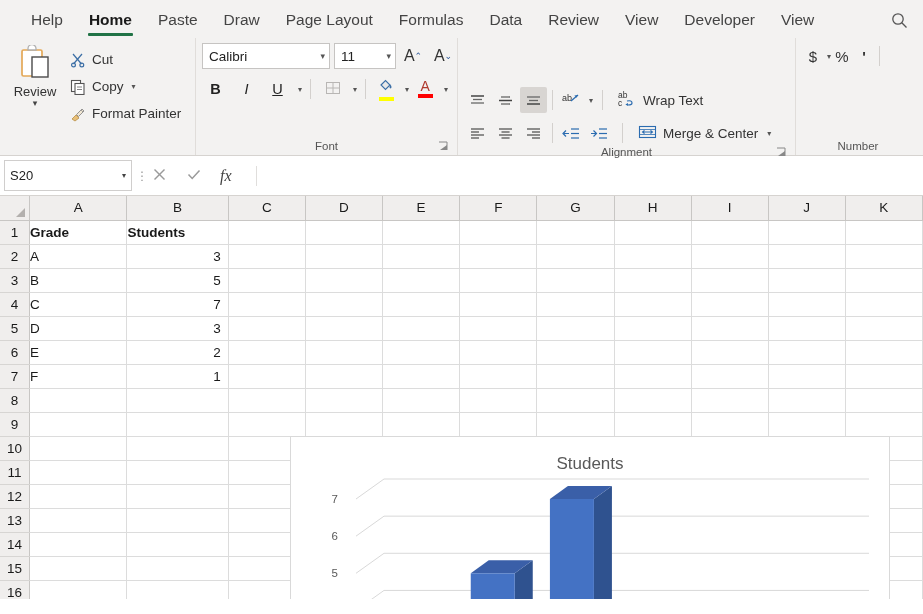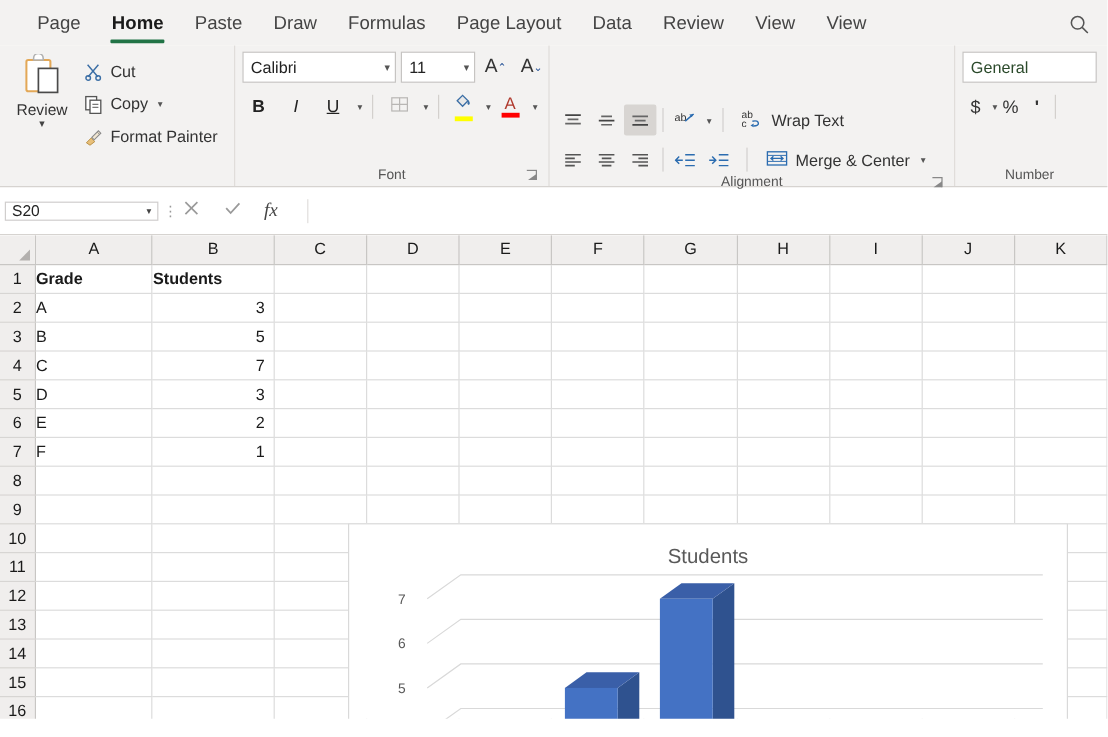--- a/index.html
+++ b/index.html
@@ -168,21 +168,21 @@
   
   .formula-bar {
     height: 40px;
     background: #fff;
     display: flex;
     align-items: center;
     padding: 0 4px;
     border-bottom: 1px solid #d6d3d0;
   }
   .namebox {
-    width: 128px; height: 16px;
+    width: 128px; height: 31px;
     border: 1px solid #d0cecd;
     background:#fff;
     display:flex;align-items:center;
     padding: 0 5px;
     font-size: 13px; color:#222;
   }
   .namebox .nval { flex:1; }
   .namebox .ncaret { font-size:8px; color:#444; }
   .fb-dots {
     width: 20px; text-align:center; color:#999; font-size: 12px;
@@ -283,29 +283,30 @@
     fill: #595959;
     font-family: "Liberation Sans", sans-serif;
   }
 </style>
 </head>
 <body>
 
 <div id="app">
 
   <div class="ribbon-tabs">
-    <div class="tab"><span>Page</span></div>
+    <div class="tab"><span>Help</span></div>
     <div class="tab active"><span>Home</span></div>
     <div class="tab"><span>Paste</span></div>
     <div class="tab"><span>Draw</span></div>
+    <div class="tab"><span>Page Layout</span></div>
     <div class="tab"><span>Formulas</span></div>
-    <div class="tab"><span>Page Layout</span></div>
     <div class="tab"><span>Data</span></div>
     <div class="tab"><span>Review</span></div>
     <div class="tab"><span>View</span></div>
+    <div class="tab"><span>Developer</span></div>
     <div class="tab"><span>View</span></div>
     <div class="tab-search">
       <svg width="19" height="19" viewBox="0 0 19 19">
           <circle cx="8" cy="8" r="5.2" fill="none" stroke="#555" stroke-width="1.3"></circle>
           <line x1="11.8" y1="11.8" x2="16.5" y2="16.5" stroke="#555" stroke-width="1.3"></line>
         </svg>
     </div>
   </div>
 
   <div class="ribbon">
@@ -539,23 +540,20 @@
           <svg width="11" height="11" viewBox="0 0 11 11">
               <path d="M1 1 h8 v8" fill="none" stroke="#888" stroke-width="1"></path>
               <path d="M2 9 L9 9 L9 4 Z" fill="#888"></path>
             </svg>
         </span>
       </div>
     </div>
 
     <div class="group number-group">
       <div class="group-body" style="flex-direction:column;">
-        <div class="combo num-combo">
-          <span class="val">General</span>
-        </div>
         <div class="num-row">
           <div class="num-btn">
               <span>$</span>
             </div>
           <span class="caret">▾</span>
           <div class="num-btn">
               <span>%</span>
             </div>
           <div class="num-btn" style="font-weight:bold;">
               <span>'</span>

